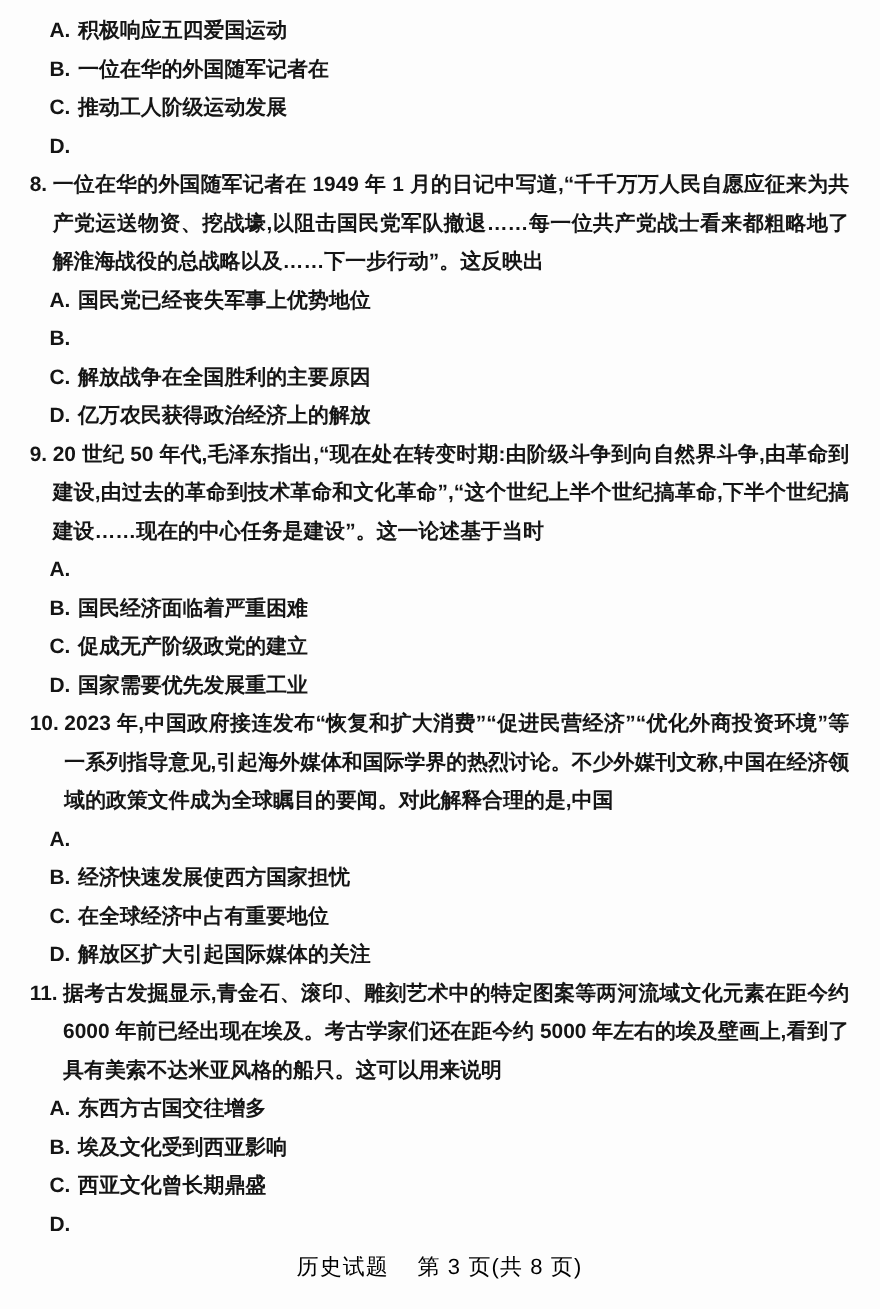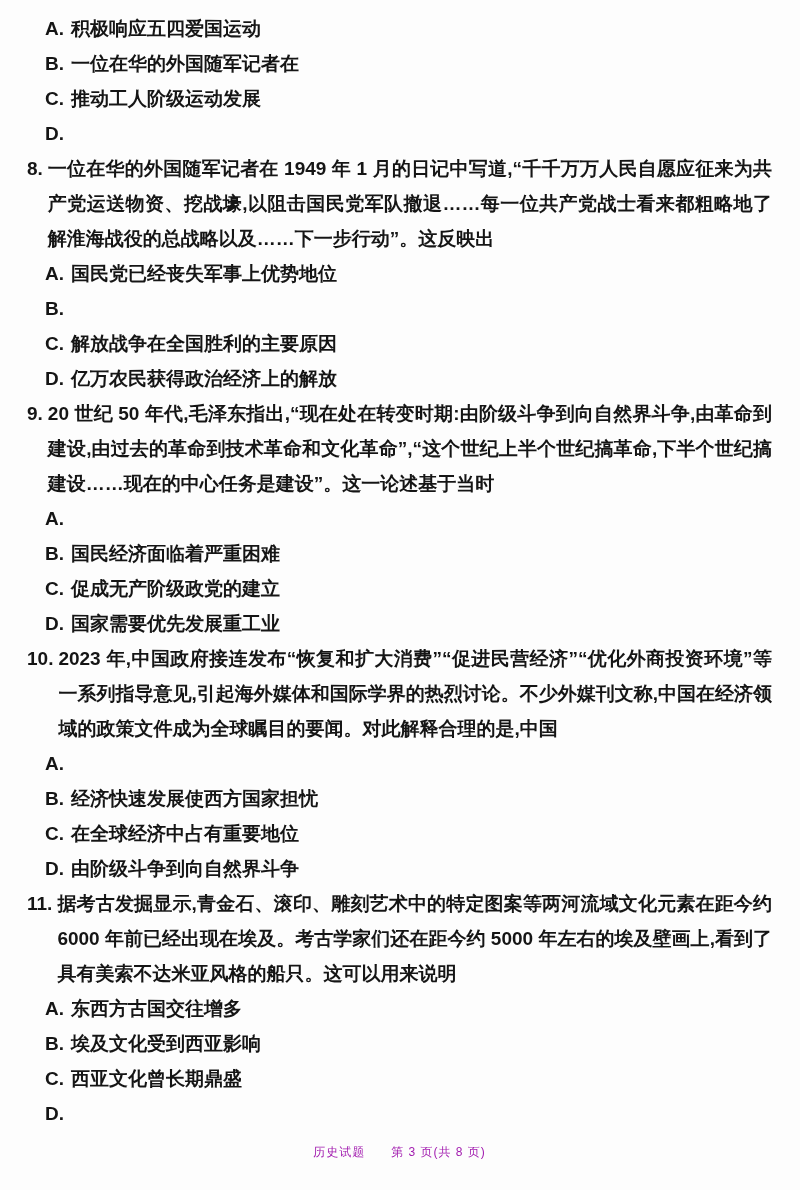--- a/index.html
+++ b/index.html
@@ -43,23 +43,23 @@
     padding-left: 18px;
     font-size: 19px;
     font-weight: 700;
     line-height: 35px;
   }
   .olabel { flex: 0 0 auto; margin-right: 7px; white-space: nowrap; }
   .otext  { flex: 0 1 auto; }
   .footer {
     margin-top: 10px;
     text-align: center;
-    font-size: 12px;
+    font-size: 20px;
     font-weight: 400;
-    color: #a21caf;
+    color: #000000;
     line-height: 22px;
     letter-spacing: 1px;
   }
   .footer .gap { display: inline-block; width: 26px; }
 </style>
 </head>
 <body>
 
 <div class="page">
 
@@ -149,21 +149,21 @@
           <div class="option">
           <span class="olabel">B.</span>
           <span class="otext">经济快速发展使西方国家担忧</span>
         </div>
           <div class="option">
           <span class="olabel">C.</span>
           <span class="otext">在全球经济中占有重要地位</span>
         </div>
           <div class="option">
           <span class="olabel">D.</span>
-          <span class="otext">由阶级斗争到向自然界斗争</span>
+          <span class="otext">解放区扩大引起国际媒体的关注</span>
         </div>
         </div>
     </section>
 
     <section class="question">
       <div class="stem">
         <span class="qnum">11.</span>
         <span class="qtext">据考古发掘显示,青金石、滚印、雕刻艺术中的特定图案等两河流域文化元素在距今约 6000 年前已经出现在埃及。考古学家们还在距今约 5000 年左右的埃及壁画上,看到了具有美索不达米亚风格的船只。这可以用来说明</span>
       </div>
       <div class="options">

